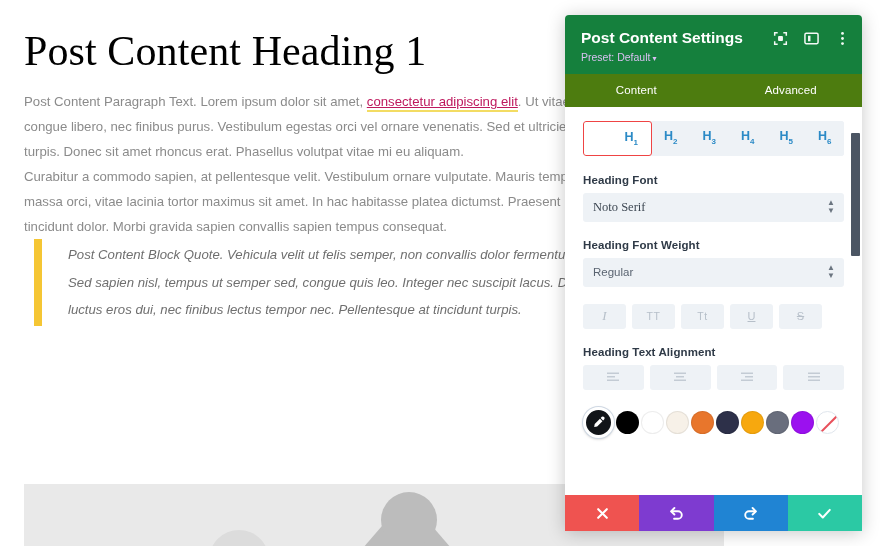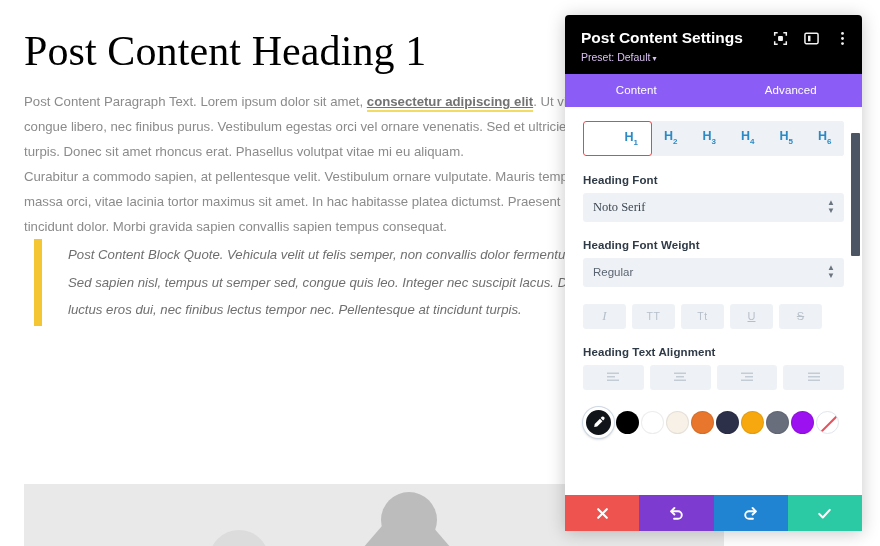--- a/index.html
+++ b/index.html
@@ -50,22 +50,22 @@
   .body-p {
     font-family: "Liberation Sans", sans-serif;
     font-size: 13.2px;
     line-height: 25px;
     color: #8b8b8b;
     margin: 0;
     max-width: 700px;
     white-space: nowrap;
   }
   .body-p .lnk {
-    color: #737373;
-    font-weight: bold;
+    color: #be185d;
+    font-weight: normal;
     border-bottom: 2px solid #f3dc63;
     padding-bottom: 1px;
   }
   .blockquote {
     position: relative;
     margin: 0 0 0 10px;
     padding: 2px 0 2px 26px;
     border-left: 8px solid #f5c634;
     max-width: 560px;
   }
@@ -119,21 +119,21 @@
     left: 565px; top: 15px;
     width: 297px; height: 516px;
     background: #ffffff;
     box-shadow: 0 2px 18px rgba(0,0,0,.22);
     border-radius: 4px 4px 0 0;
     display: flex;
     flex-direction: column;
     overflow: visible;
   }
   .panel-header {
-    background: #000000;
+    background: #15803d;
     padding: 14px 16px 9px 16px;
     border-radius: 4px 4px 0 0;
     position: relative;
   }
   .panel-title {
     color: #ffffff;
     font-size: 15.5px;
     font-weight: bold;
     line-height: 18px;
     margin: 0;
@@ -150,21 +150,21 @@
     position: absolute;
     right: 12px; top: 16px;
     display: flex;
     align-items: center;
     gap: 16px;
   }
   .hicon { width: 15px; height: 15px; cursor: pointer; opacity: .95; display:block; }
 
   .tabs {
     display: flex;
-    background: #8b5cf6;
+    background: #4d7c0f;
     gap: 12px;
   }
   .tab {
     flex: 1;
     text-align: center;
     color: #ffffff;
     font-size: 11.5px;
     padding: 10px 0 11px 0;
     cursor: pointer;
     letter-spacing: .1px;

